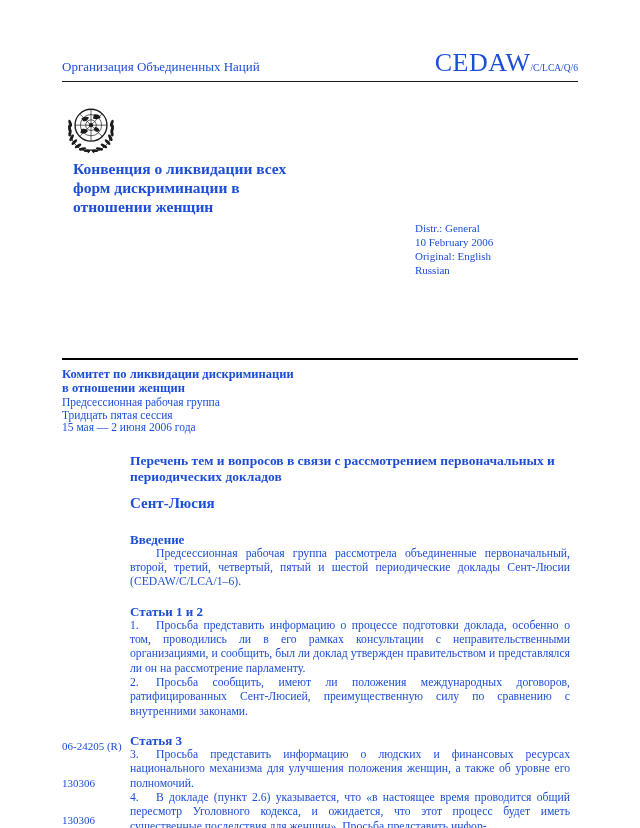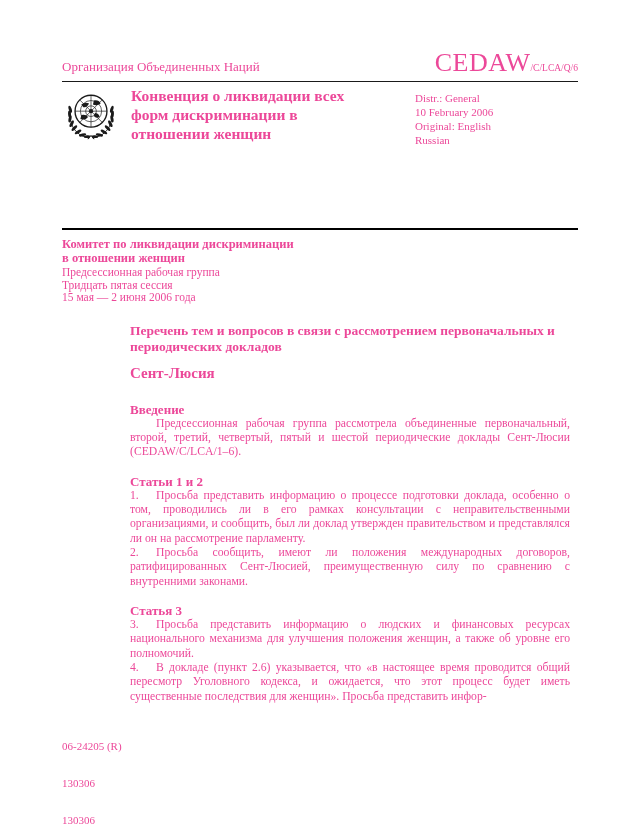--- a/index.html
+++ b/index.html
@@ -1,31 +1,31 @@
 <!DOCTYPE html>
 <html><head>
 <meta charset="utf-8">
 <style>
   html,body{margin:0;padding:0;background:#ffffff;}
   .page{
     position:relative;
     width:640px;height:828px;
-    background:#fff;color:#ec4899;
+    background:#fff;color:#1d4ed8;
     font-family:"Liberation Serif","DejaVu Serif",serif;
     box-sizing:border-box;
     padding:48px 62px 0 62px;
     overflow:hidden;
   }
   
   .masthead-row{display:flex;justify-content:space-between;align-items:baseline;}
   .org-name{font-size:13px;}
   .doc-symbol{font-size:26px;letter-spacing:.5px;white-space:nowrap;}
   .symbol-suffix{font-size:9.5px;letter-spacing:0;}
   .thin-rule{border-top:1.2px solid #1a1a1a;margin-top:3px;}
-  .masthead-main{display:flex;margin-top:4px;}
+  .masthead-main{display:flex;margin-top:18px;flex-direction:column;}
   .emblem{width:58px;height:58px;flex:none;margin-top:1px;}
   .convention-title{font-size:15.5px;font-weight:bold;line-height:19px;width:232px;margin:0 0 0 11px;}
   .distr{margin-left:auto;font-size:11px;line-height:14px;padding-top:5px;width:163px;}
   .thick-rule{border-top:2.5px solid #000;margin-top:81px;}
   
   .committee{margin-top:8px;}
   .c-name{font-size:12.5px;line-height:13.5px;font-weight:bold;}
   .c-sub{font-size:11.5px;line-height:12.5px;font-weight:normal;}
   .c-sub.first{margin-top:1px;}
   .c-dates{font-size:11.5px;line-height:12.5px;font-weight:normal;}

